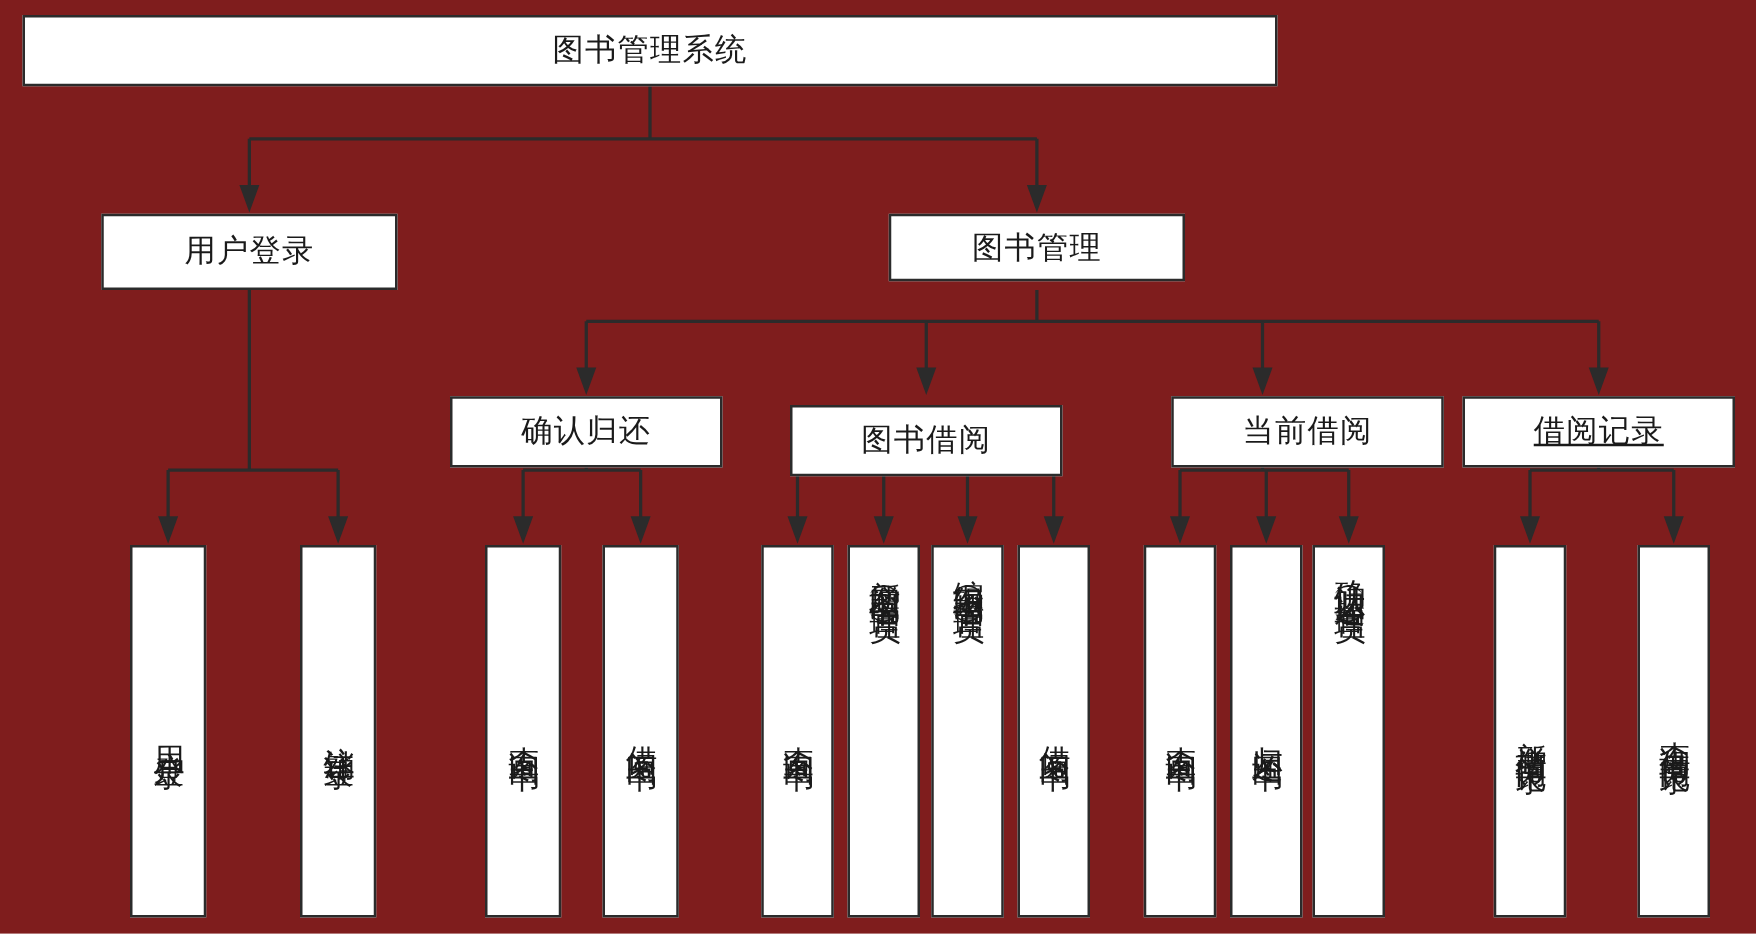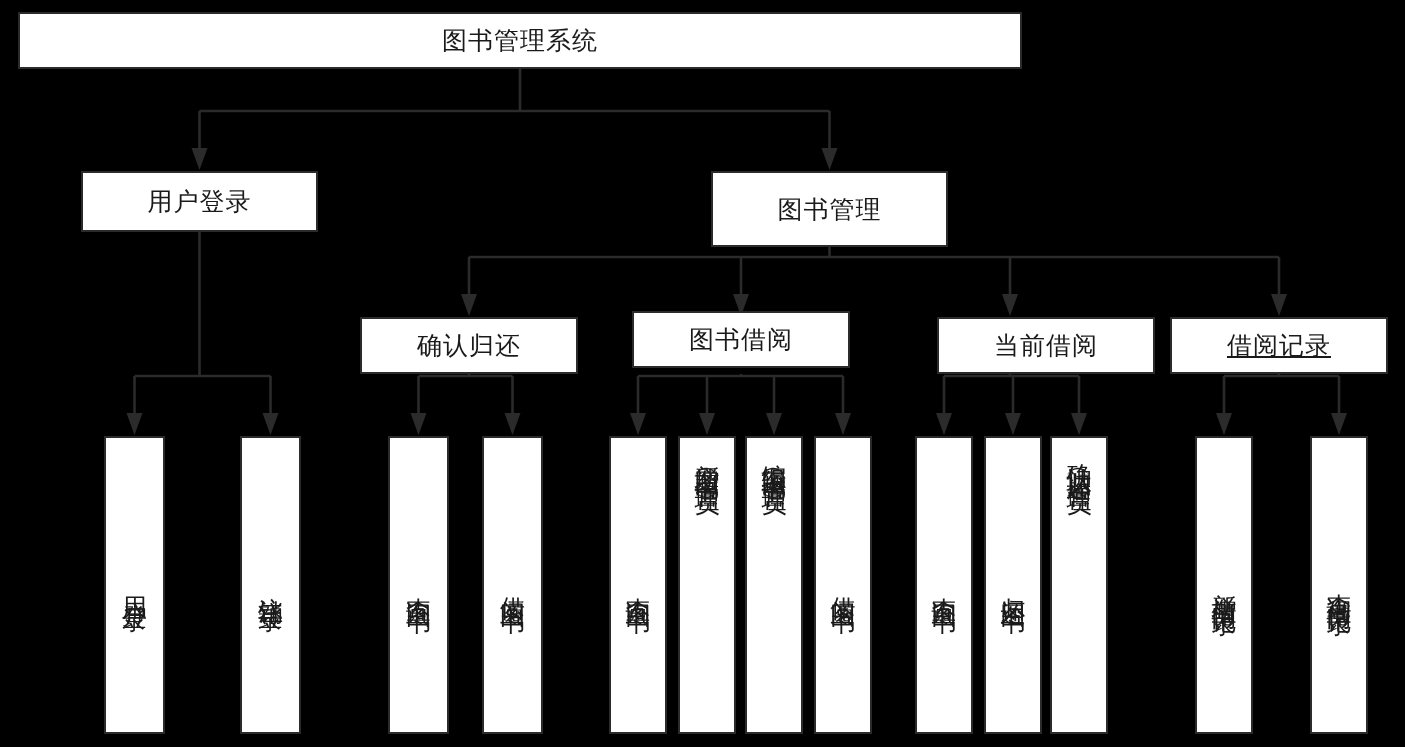--- a/index.html
+++ b/index.html
@@ -8,21 +8,21 @@
     background: #ffffff;
   }
   body {
     font-family: "Liberation Sans", "DejaVu Sans", sans-serif;
     color: #1a1a1a;
   }
   #canvas {
     position: relative;
     width: 1405px;
     height: 747px;
-    background: #000000;
+    background: #7f1d1d;
     overflow: hidden;
   }
   #edges {
     position: absolute;
     left: 0;
     top: 0;
     width: 1405px;
     height: 747px;
     pointer-events: none;
   }
@@ -122,27 +122,27 @@
       <line x1="1339" y1="376" x2="1339" y2="414" stroke="#2b2b2b" stroke-width="2.6"></line>
       <polygon points="1331,413 1347,413 1339,435" fill="#2b2b2b"></polygon>
     </svg>
   <div id="nodes-layer">
       <div class="node horiz" style="left: 18px; top: 12px; width: 1004px; height: 57px;">
         <span class="node-label">图书管理系统</span>
       </div>
       <div class="node horiz" style="left: 81px; top: 171px; width: 237px; height: 61px;">
         <span class="node-label">用户登录</span>
       </div>
-      <div class="node horiz" style="left: 711px; top: 171px; width: 237px; height: 76px;">
+      <div class="node horiz" style="left: 711px; top: 171px; width: 237px; height: 54px;">
         <span class="node-label">图书管理</span>
       </div>
       <div class="node horiz" style="left: 360px; top: 317px; width: 218px; height: 57px;">
         <span class="node-label">确认归还</span>
       </div>
-      <div class="node horiz" style="left: 632px; top: 311px; width: 218px; height: 57px;">
+      <div class="node horiz" style="left: 632px; top: 324px; width: 218px; height: 57px;">
         <span class="node-label">图书借阅</span>
       </div>
       <div class="node horiz" style="left: 937px; top: 317px; width: 218px; height: 57px;">
         <span class="node-label">当前借阅</span>
       </div>
       <div class="node horiz" style="left: 1170px; top: 317px; width: 218px; height: 57px; text-decoration: underline;">
         <span class="node-label">借阅记录</span>
       </div>
       <div class="node vert" style="left: 104px; top: 436px; width: 61px; height: 298px;">
         <span class="node-label">用户登录</span>

